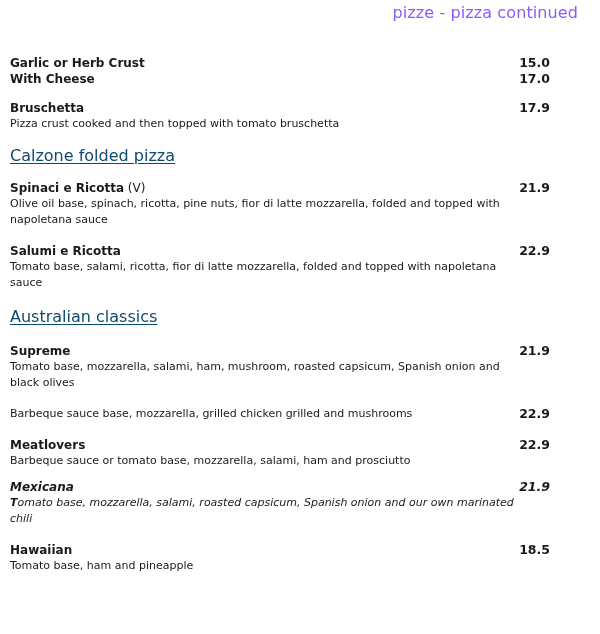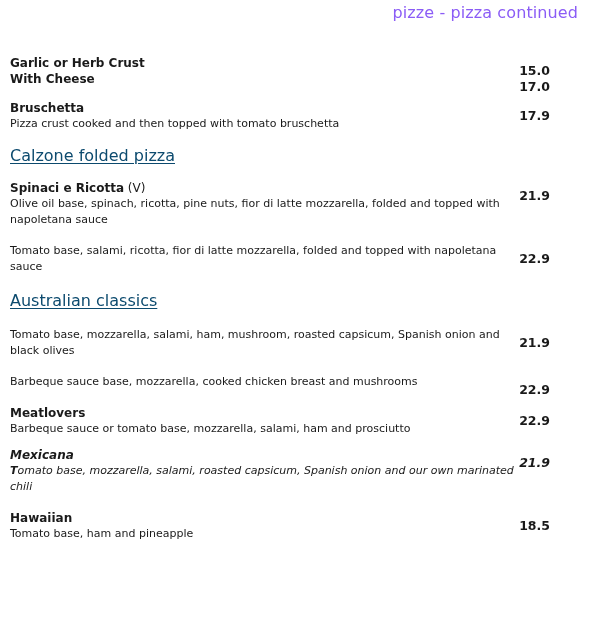--- a/index.html
+++ b/index.html
@@ -39,21 +39,21 @@
       font-size: 12px;
       line-height: 16px;
       display: block;
     }
     .item-name .suffix {
       font-weight: normal;
     }
     .item-price {
       position: absolute;
       right: 0;
-      top: 8px;
+      top: 0;
       font-weight: bold;
       font-size: 12.5px;
       line-height: 16px;
     }
     .item-desc {
       font-size: 11px;
       line-height: 16px;
       width: 520px;
     }
     .item-desc .lead { font-weight: bold; }
@@ -94,36 +94,38 @@
     <div class="section-title">Calzone folded pizza</div>
   </div>
 
   <div class="item" style="margin-bottom:15px;">
     <span class="item-name"><span>Spinaci e Ricotta</span><span class="suffix"> (V)</span></span>
     <span class="item-price">21.9</span>
     <div class="item-desc">Olive oil base, spinach, ricotta, pine nuts, fior di latte mozzarella, folded and topped with napoletana sauce</div>
   </div>
 
   <div class="item" style="margin-bottom:12px;">
+    <span class="item-name">Salumi e Ricotta</span>
     <span class="item-price">22.9</span>
     <div class="item-desc">Tomato base, salami, ricotta, fior di latte mozzarella, folded and topped with napoletana sauce</div>
   </div>
 
   <div class="section-block">
     <div class="section-title" style="margin-bottom:16px;">Australian classics</div>
   </div>
 
   <div class="item" style="margin-bottom:15px;">
+    <span class="item-name">Supreme</span>
     <span class="item-price">21.9</span>
     <div class="item-desc">Tomato base, mozzarella, salami, ham, mushroom, roasted capsicum, Spanish onion and black olives</div>
   </div>
 
   <div class="item" style="margin-bottom:15px;">
     <span class="item-price">22.9</span>
-    <div class="item-desc">Barbeque sauce base, mozzarella, cooked chicken breast and mushrooms</div>
+    <div class="item-desc">Barbeque sauce base, mozzarella, grilled chicken grilled and mushrooms</div>
   </div>
 
   <div class="item" style="margin-bottom:10px;">
     <span class="item-name">Meatlovers</span>
     <span class="item-price">22.9</span>
     <div class="item-desc">Barbeque sauce or tomato base, mozzarella, salami, ham and prosciutto</div>
   </div>
 
   <div class="item" style="margin-bottom:15px;font-style:italic;">
     <span class="item-name">Mexicana</span>

